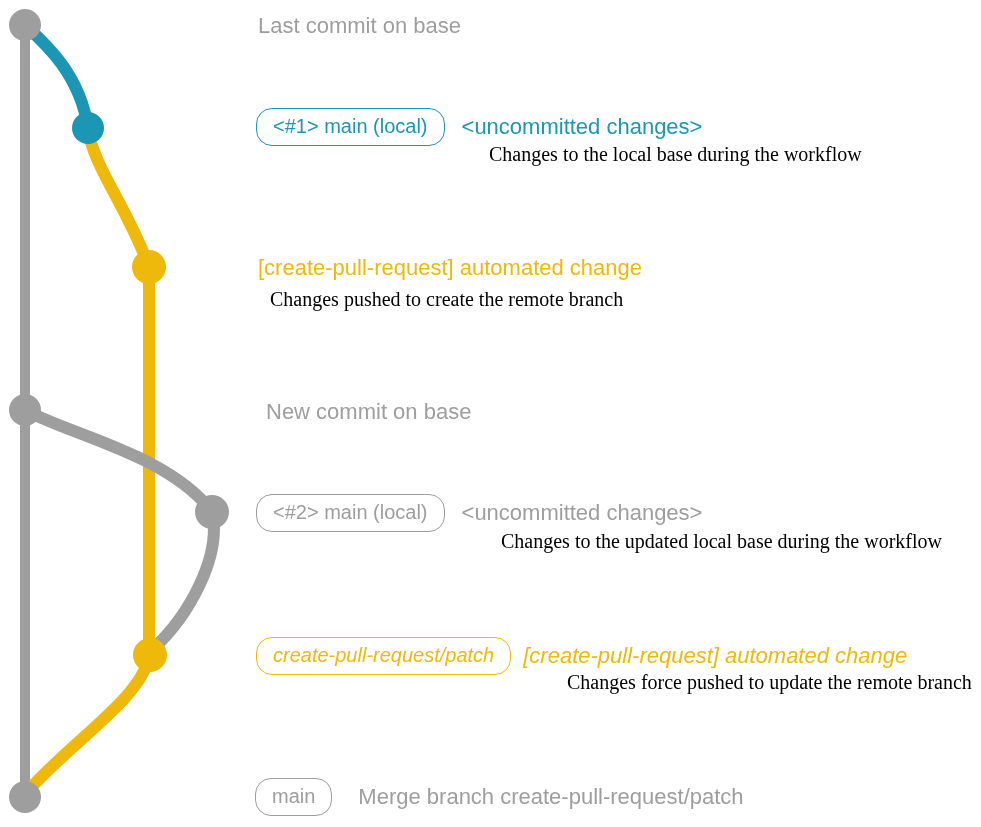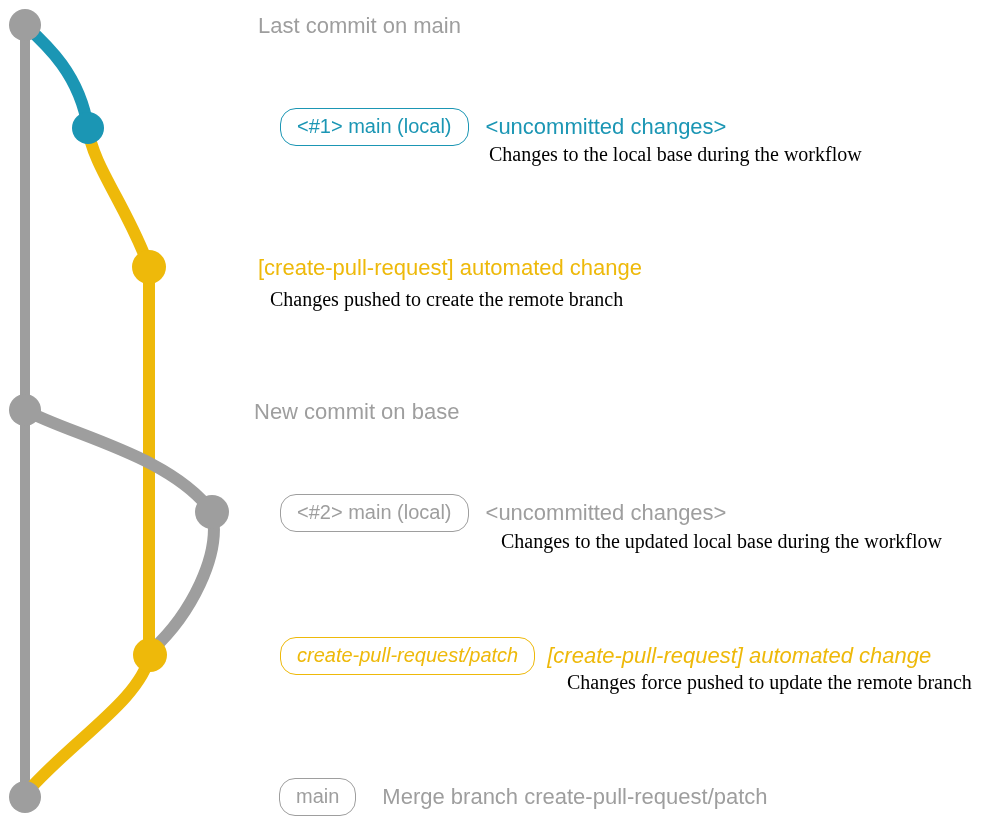--- a/index.html
+++ b/index.html
@@ -35,21 +35,20 @@
     white-space: nowrap;
   }
   .heading.gray   { color: var(--gray); }
   .heading.yellow { color: var(--yellow); }
 
   .row {
     position: absolute;
     display: flex;
     align-items: center;
     white-space: nowrap;
-    margin-left: 24px;
   }
   .tag {
     display: inline-block;
     border: 1.5px solid currentColor;
     border-radius: 16px;
     padding: 0 16px;
     height: 38px;
     line-height: 35px;
     font-size: 20px;
     white-space: nowrap;
@@ -94,32 +93,32 @@
 
     <circle cx="25" cy="25" r="16" class="fill-gray"></circle>
     <circle cx="88" cy="128" r="16" class="fill-teal"></circle>
     <circle cx="149" cy="267" r="17" class="fill-yellow"></circle>
     <circle cx="25" cy="410" r="16" class="fill-gray"></circle>
     <circle cx="212" cy="512" r="17" class="fill-gray"></circle>
     <circle cx="150" cy="655" r="17" class="fill-yellow"></circle>
     <circle cx="25" cy="797" r="16" class="fill-gray"></circle>
   </svg>
 
-  <div class="heading gray" style="left:258px; top:14px;">Last commit on main</div>
+  <div class="heading gray" style="left:258px; top:14px;">Last commit on base</div>
 
   <div class="row" style="left:256px; top:108px; gap:17px;">
     <span class="tag teal">&lt;#1&gt; main (local)</span>
     <span class="status teal">&lt;uncommitted changes&gt;</span>
   </div>
   <div class="note" style="left:489px; top:143px;">Changes to the local base during the workflow</div>
 
   <div class="heading yellow" style="left:258px; top:256px;">[create-pull-request] automated change</div>
   <div class="note" style="left:270px; top:288px;">Changes pushed to create the remote branch</div>
 
-  <div class="heading gray" style="left:254px; top:400px;text-align:center;">New commit on base</div>
+  <div class="heading gray" style="left:266px; top:400px;text-align:center;">New commit on base</div>
 
   <div class="row" style="left:256px; top:494px; gap:17px;">
     <span class="tag gray">&lt;#2&gt; main (local)</span>
     <span class="status gray">&lt;uncommitted changes&gt;</span>
   </div>
   <div class="note" style="left:489px; top:530px;margin-left:12px;">Changes to the updated local base during the workflow</div>
 
   <div class="row" style="left:256px; top:637px; gap:12px;font-style:italic;">
     <span class="tag yellow">create-pull-request/patch</span>
     <span class="heading yellow" style="position:static;">[create-pull-request] automated change</span>

